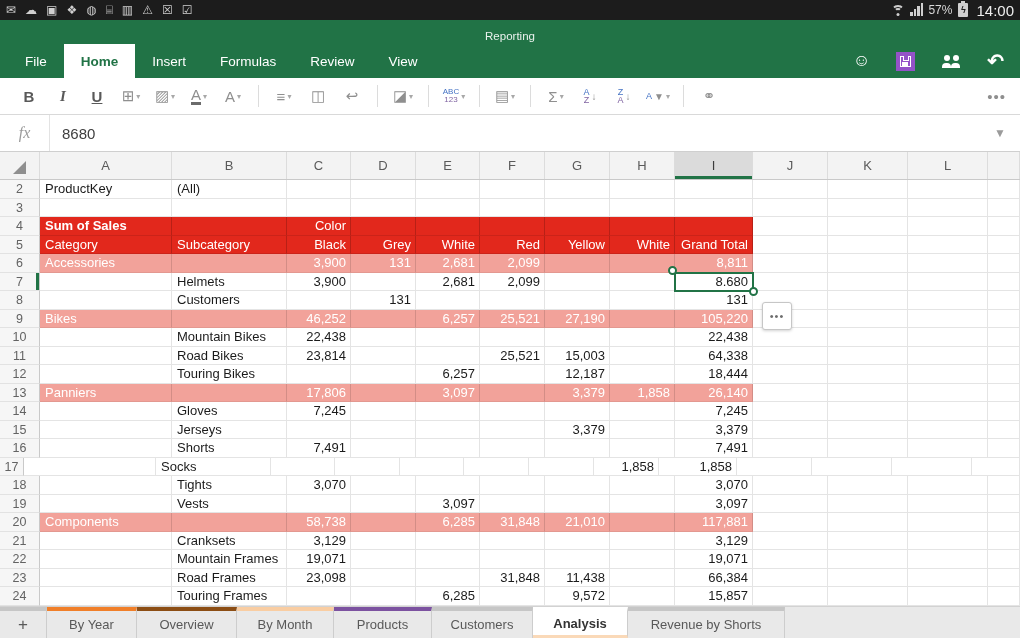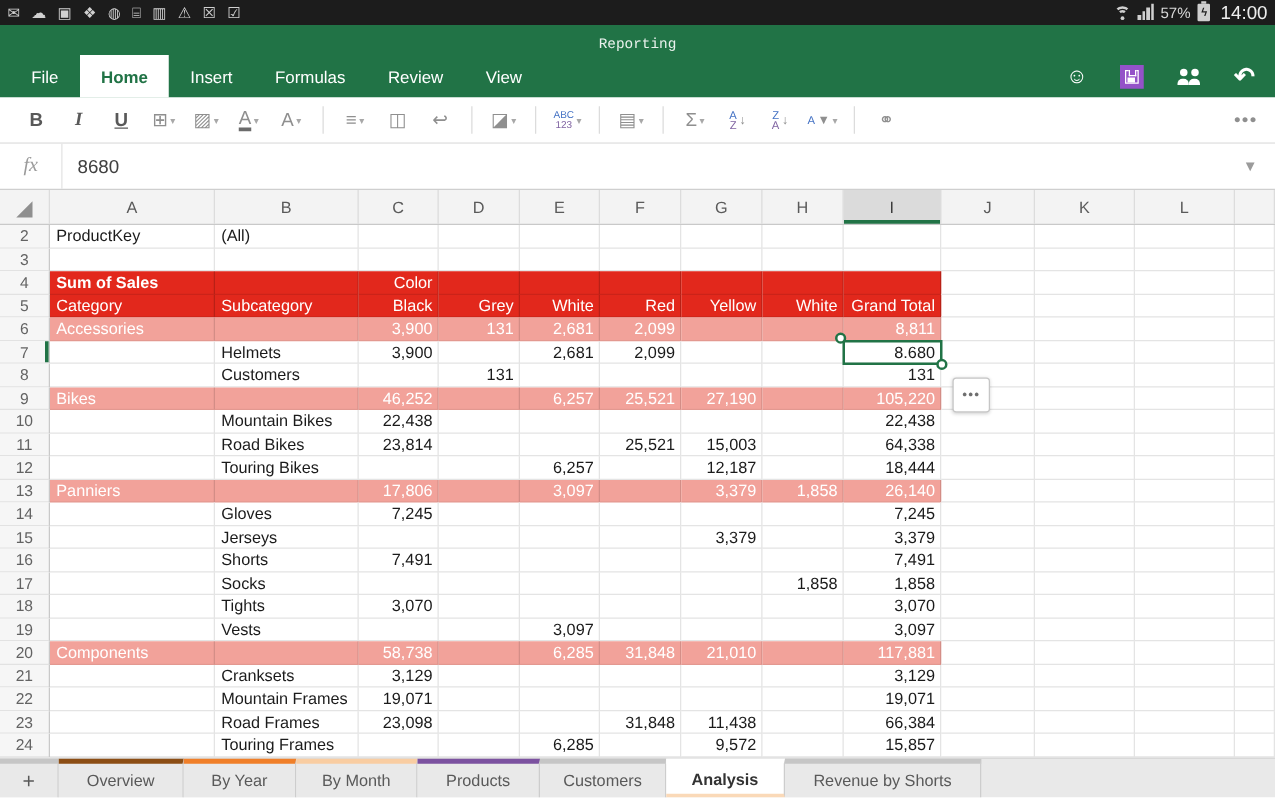--- a/index.html
+++ b/index.html
@@ -24,21 +24,21 @@
   .sigbars i { width:2.5px; background:#cfcfcf; display:block; }
   .battpct { font-size:12px; color:#d8d8d8; }
   .batt { position:relative; width:10px; height:14px; background:#cfcfcf; border-radius:1px; margin-left:1px; }
   .batt:before { content:""; position:absolute; top:-2px; left:3px; width:4px; height:2px; background:#cfcfcf; }
   .batt span { position:absolute; inset:0; display:flex; align-items:center; justify-content:center;
                color:#1c1c1c; font-size:9px; font-weight:bold; }
   .sb-time { font-size:15px; color:#eee; margin-left:3px; }
 
   
   .titlebar { height:24px; background:#217346; display:flex; align-items:flex-end; justify-content:center; flex:0 0 auto; }
-  .titlebar .doc-title { color:rgba(255,255,255,.9); font-size:11.5px; padding-bottom:2px;font-family:Liberation Mono, monospace; }
+  .titlebar .doc-title { color:rgba(255,255,255,.9); font-size:11.5px; padding-bottom:2px; }
   .ribbontabs { height:34px; background:#217346; display:flex; align-items:stretch; padding-left:8px; flex:0 0 auto; }
   .rtab { color:#fff; font-size:13.5px; padding:0 17px; display:flex; align-items:center; cursor:default; }
   .rtab.active { background:#fff; color:#217346; font-weight:bold; }
   .ribbon-right { margin-left:auto; display:flex; align-items:center; gap:26px; padding-right:16px; }
   .rb-ic { color:#fff; font-size:17px; display:flex; align-items:center; }
   .save-ic { width:19px; height:19px; background:#9452c8; display:flex; align-items:center; justify-content:center; }
   .floppy { position:relative; width:11px; height:11px; border:1.5px solid #fff; }
   .floppy:before { content:""; position:absolute; top:-1px; left:2px; width:4px; height:4px; background:#9452c8; border:1.5px solid #fff; border-top:none;}
   .floppy:after { content:""; position:absolute; bottom:0; left:1px; width:6px; height:4px; background:#fff; }
   .people { position:relative; width:20px; height:14px; }
@@ -525,21 +525,21 @@
           <div class="cell num" style="width: 65px;"></div>
           <div class="cell num" style="width: 65px;"></div>
           <div class="cell num" style="width: 65px;"></div>
           <div class="cell num" style="width: 78px;">7,491</div>
           <div class="cell num" style="width: 75px;"></div>
           <div class="cell num" style="width: 80px;"></div>
           <div class="cell num" style="width: 80px;"></div>
           <div class="cell" style="flex: 1 1 0%;"></div>
         </div>
         <div class="grow">
-          <div class="cell rh" style="width: 40px;">17</div>
+          <div class="cell rh" style="width: 24px;">17</div>
           <div class="cell txt" style="width: 132px;"></div>
           <div class="cell txt" style="width: 115px;">Socks</div>
           <div class="cell num" style="width: 64px;"></div>
           <div class="cell num" style="width: 65px;"></div>
           <div class="cell num" style="width: 64px;"></div>
           <div class="cell num" style="width: 65px;"></div>
           <div class="cell num" style="width: 65px;"></div>
           <div class="cell num" style="width: 65px;">1,858</div>
           <div class="cell num" style="width: 78px;">1,858</div>
           <div class="cell num" style="width: 75px;"></div>
@@ -661,22 +661,22 @@
         </div>
         <div class="selbox" style="left: 674px; top: 91.5px; width: 80px; height: 20.5px;"></div>
         <div class="handle" style="left: 668px; top: 85.5px;"></div>
         <div class="handle" style="left: 749px; top: 107px;"></div>
         <div class="ctxbtn" style="left: 762px; top: 122px;">•••</div>
       </div>
   </div>
 
   <div class="sheettabs" id="sheettabs">
       <div class="stab addbtn" style="width: 47px;">+</div>
+      <div class="stab" style="width: 90px; border-top-color: rgb(240, 127, 41);">By Year</div>
       <div class="stab" style="width: 100px; border-top-color: rgb(140, 78, 21);">Overview</div>
-      <div class="stab" style="width: 90px; border-top-color: rgb(240, 127, 41);">By Year</div>
       <div class="stab" style="width: 97px; border-top-color: rgb(249, 205, 162);">By Month</div>
       <div class="stab" style="width: 98px; border-top-color: rgb(124, 82, 160);">Products</div>
       <div class="stab" style="width: 101px;">Customers</div>
       <div class="stab active" style="width: 95px;">Analysis</div>
       <div class="stab" style="width: 157px;">Revenue by Shorts</div>
     </div>
 
 </div>
 
 </body></html>

